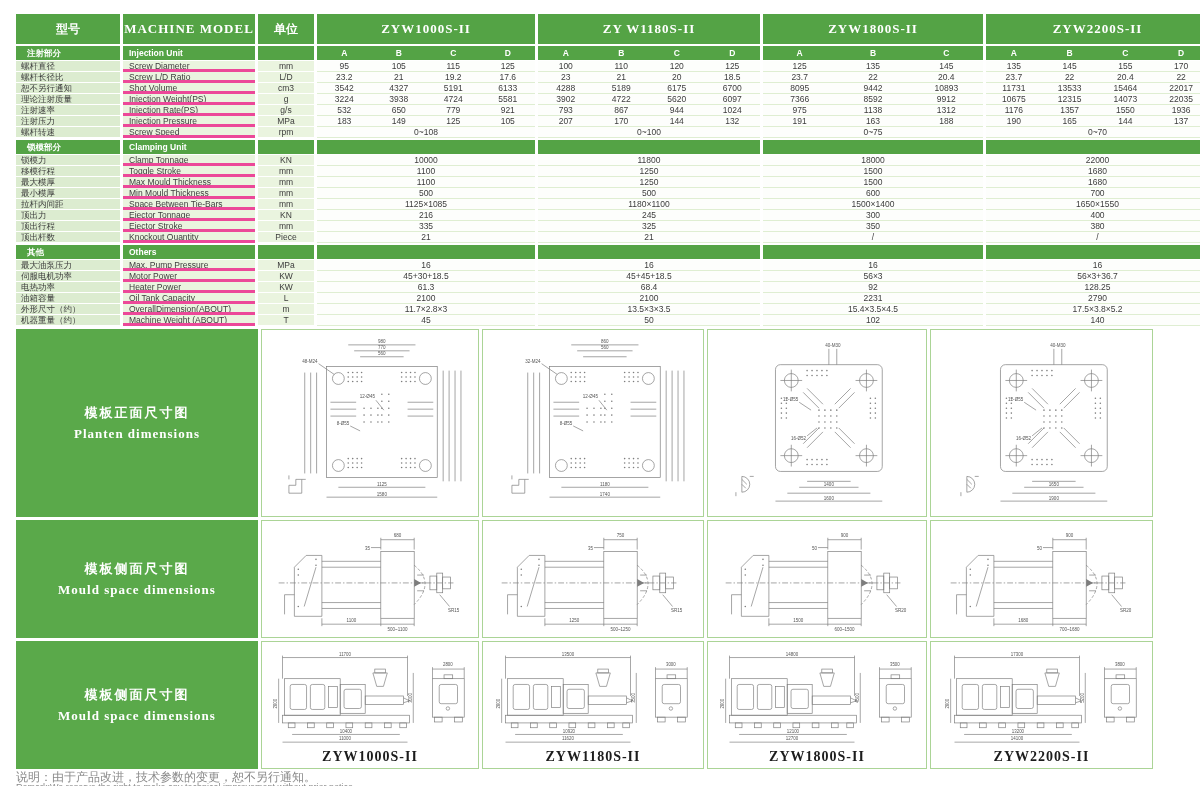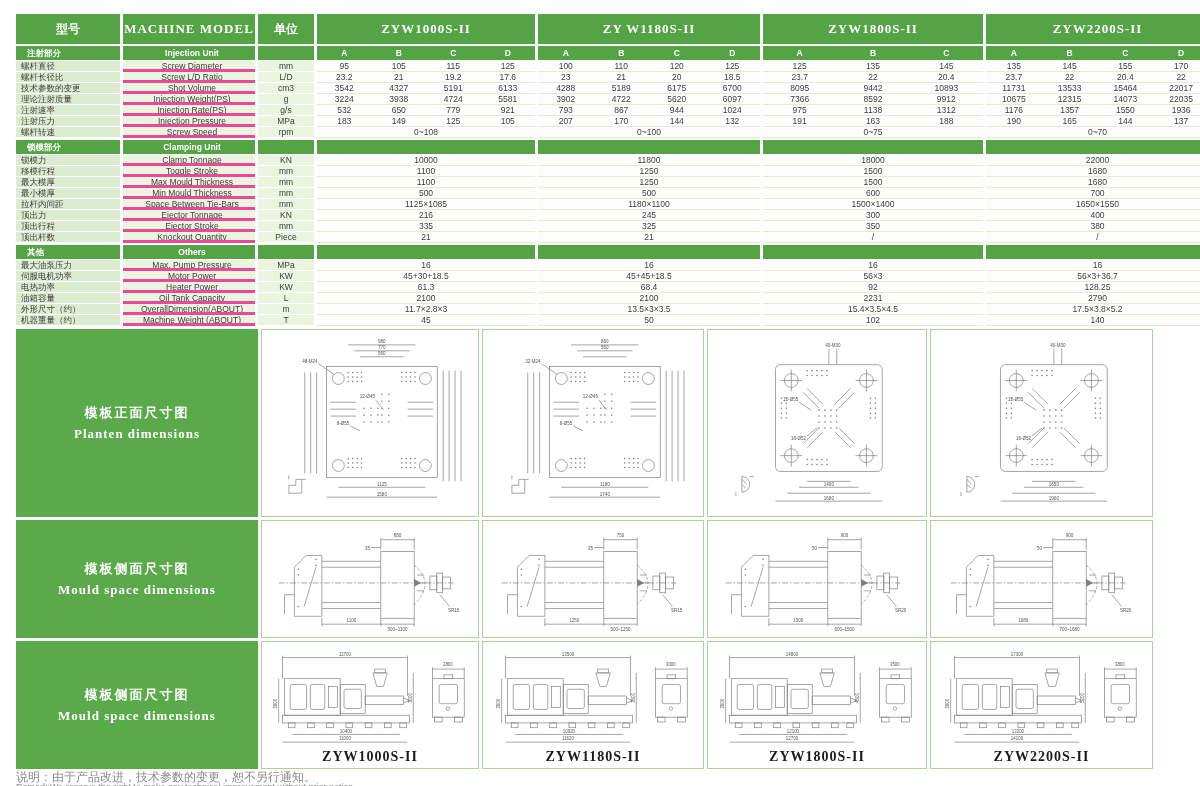--- a/index.html
+++ b/index.html
@@ -1,20 +1,20 @@
 <!DOCTYPE html>
 <html><head>
 <meta charset="utf-8">
 <style>
   html,body{margin:0;padding:0;background:#ffffff;}
   body{width:1200px;height:786px;overflow:hidden;font-family:"Liberation Sans",sans-serif;}
   #page{padding:14px 14px 0 16px;}
   .row{display:flex;column-gap:3px;}
   .cell{box-sizing:border-box;flex:none;overflow:hidden;}
-  .c1{width:104px;}.c2{width:132px;text-align:center;}.c3{width:56px;}
+  .c1{width:104px;}.c2{width:132px;}.c3{width:56px;}
   .c4{width:218px;}.c5{width:222px;}.c6{width:220px;}.c7{width:223px;}
   .hdr .cell{height:30px;background:#54a345;color:#fff;display:flex;align-items:center;justify-content:center;
     font-family:"Liberation Serif",serif;font-weight:bold;}
   .hdr .mname{font-size:13px;letter-spacing:1px;}
   .hdr .zh{font-size:12px;}
   .sec .cell{height:14px;background:#54a345;color:#fff;font-size:8.5px;line-height:14px;font-weight:bold;margin-top:2px;margin-bottom:1px;}
   .sec .c1{padding-left:11px;}
   .sec .c2{padding-left:6px;}
   .sec .subs{display:flex;}
   .sec .subs span{flex:1;text-align:center;font-size:8.5px;}
@@ -133,21 +133,21 @@
           <span>20.4</span>
         </div>
         <div class="cell c7 vals">
           <span>23.7</span>
           <span>22</span>
           <span>20.4</span>
           <span>22</span>
         </div>
       </div>
       <div class="row data">
-        <div class="cell c1">技术参数的变更</div>
+        <div class="cell c1">恕不另行通知</div>
         <div class="cell c2">Shot Volume</div>
         <div class="cell c3">cm3</div>
         <div class="cell c4 vals">
           <span>3542</span>
           <span>4327</span>
           <span>5191</span>
           <span>6133</span>
         </div>
         <div class="cell c5 vals">
           <span>4288</span>

